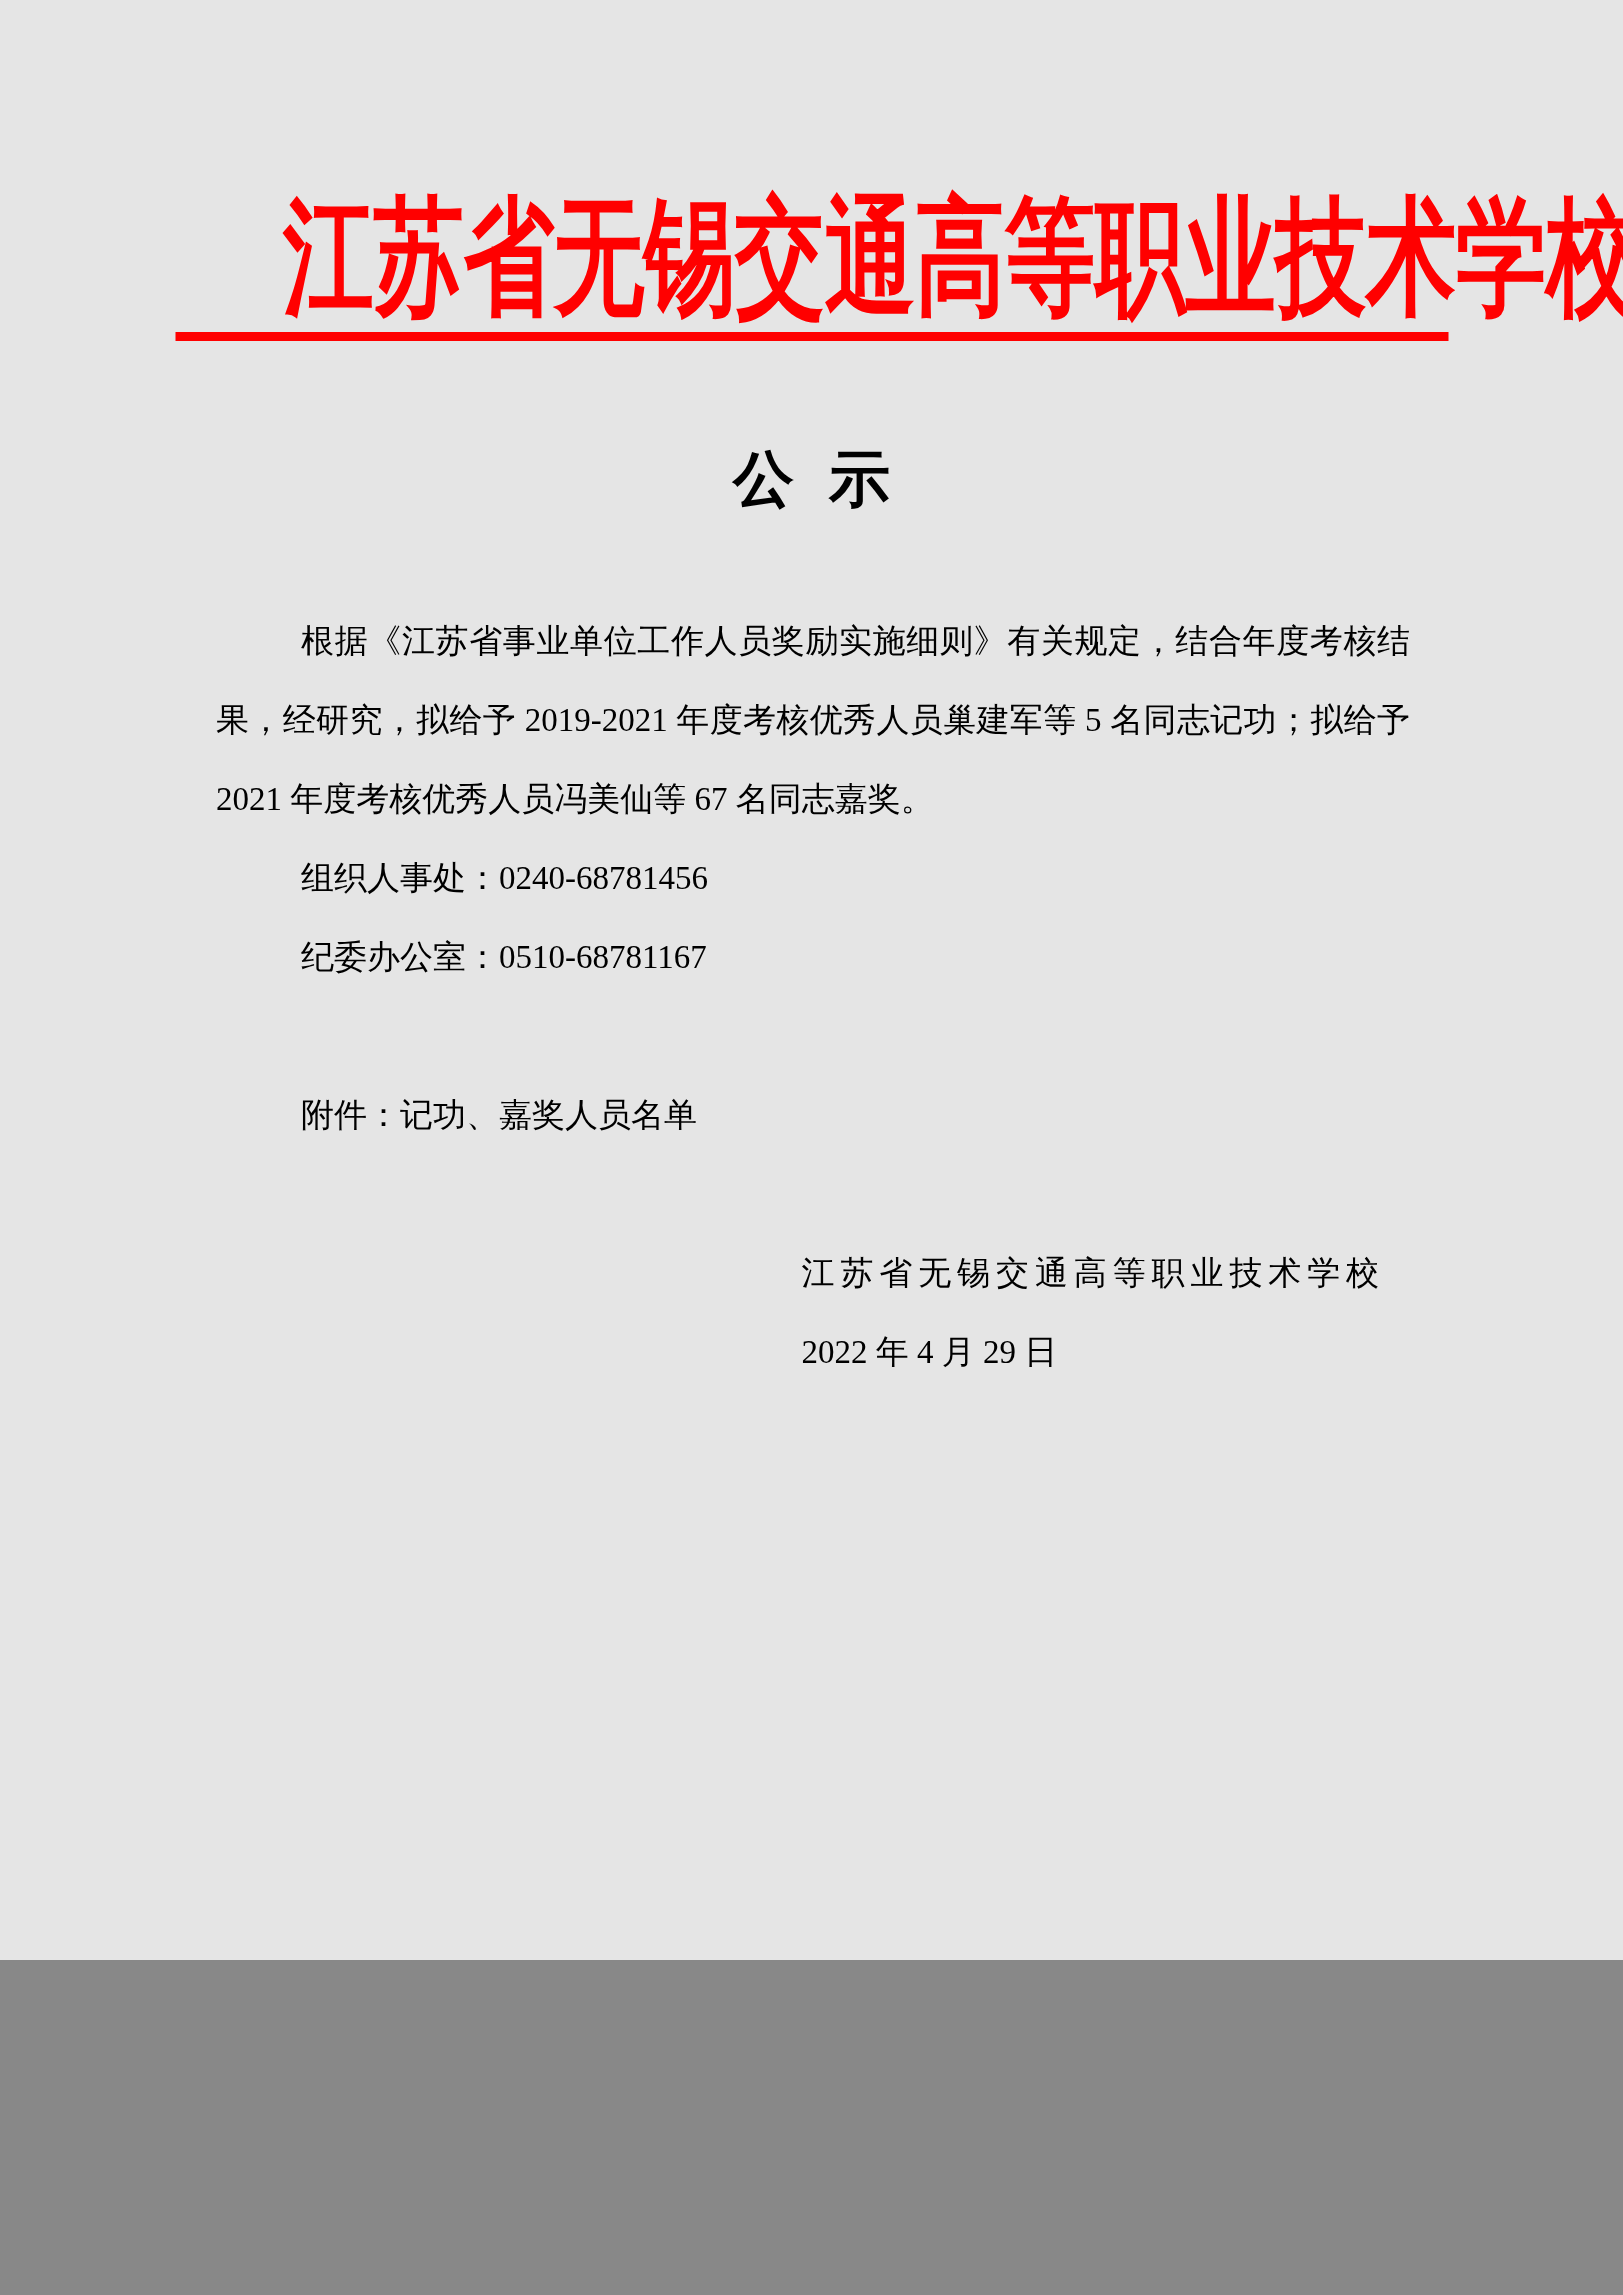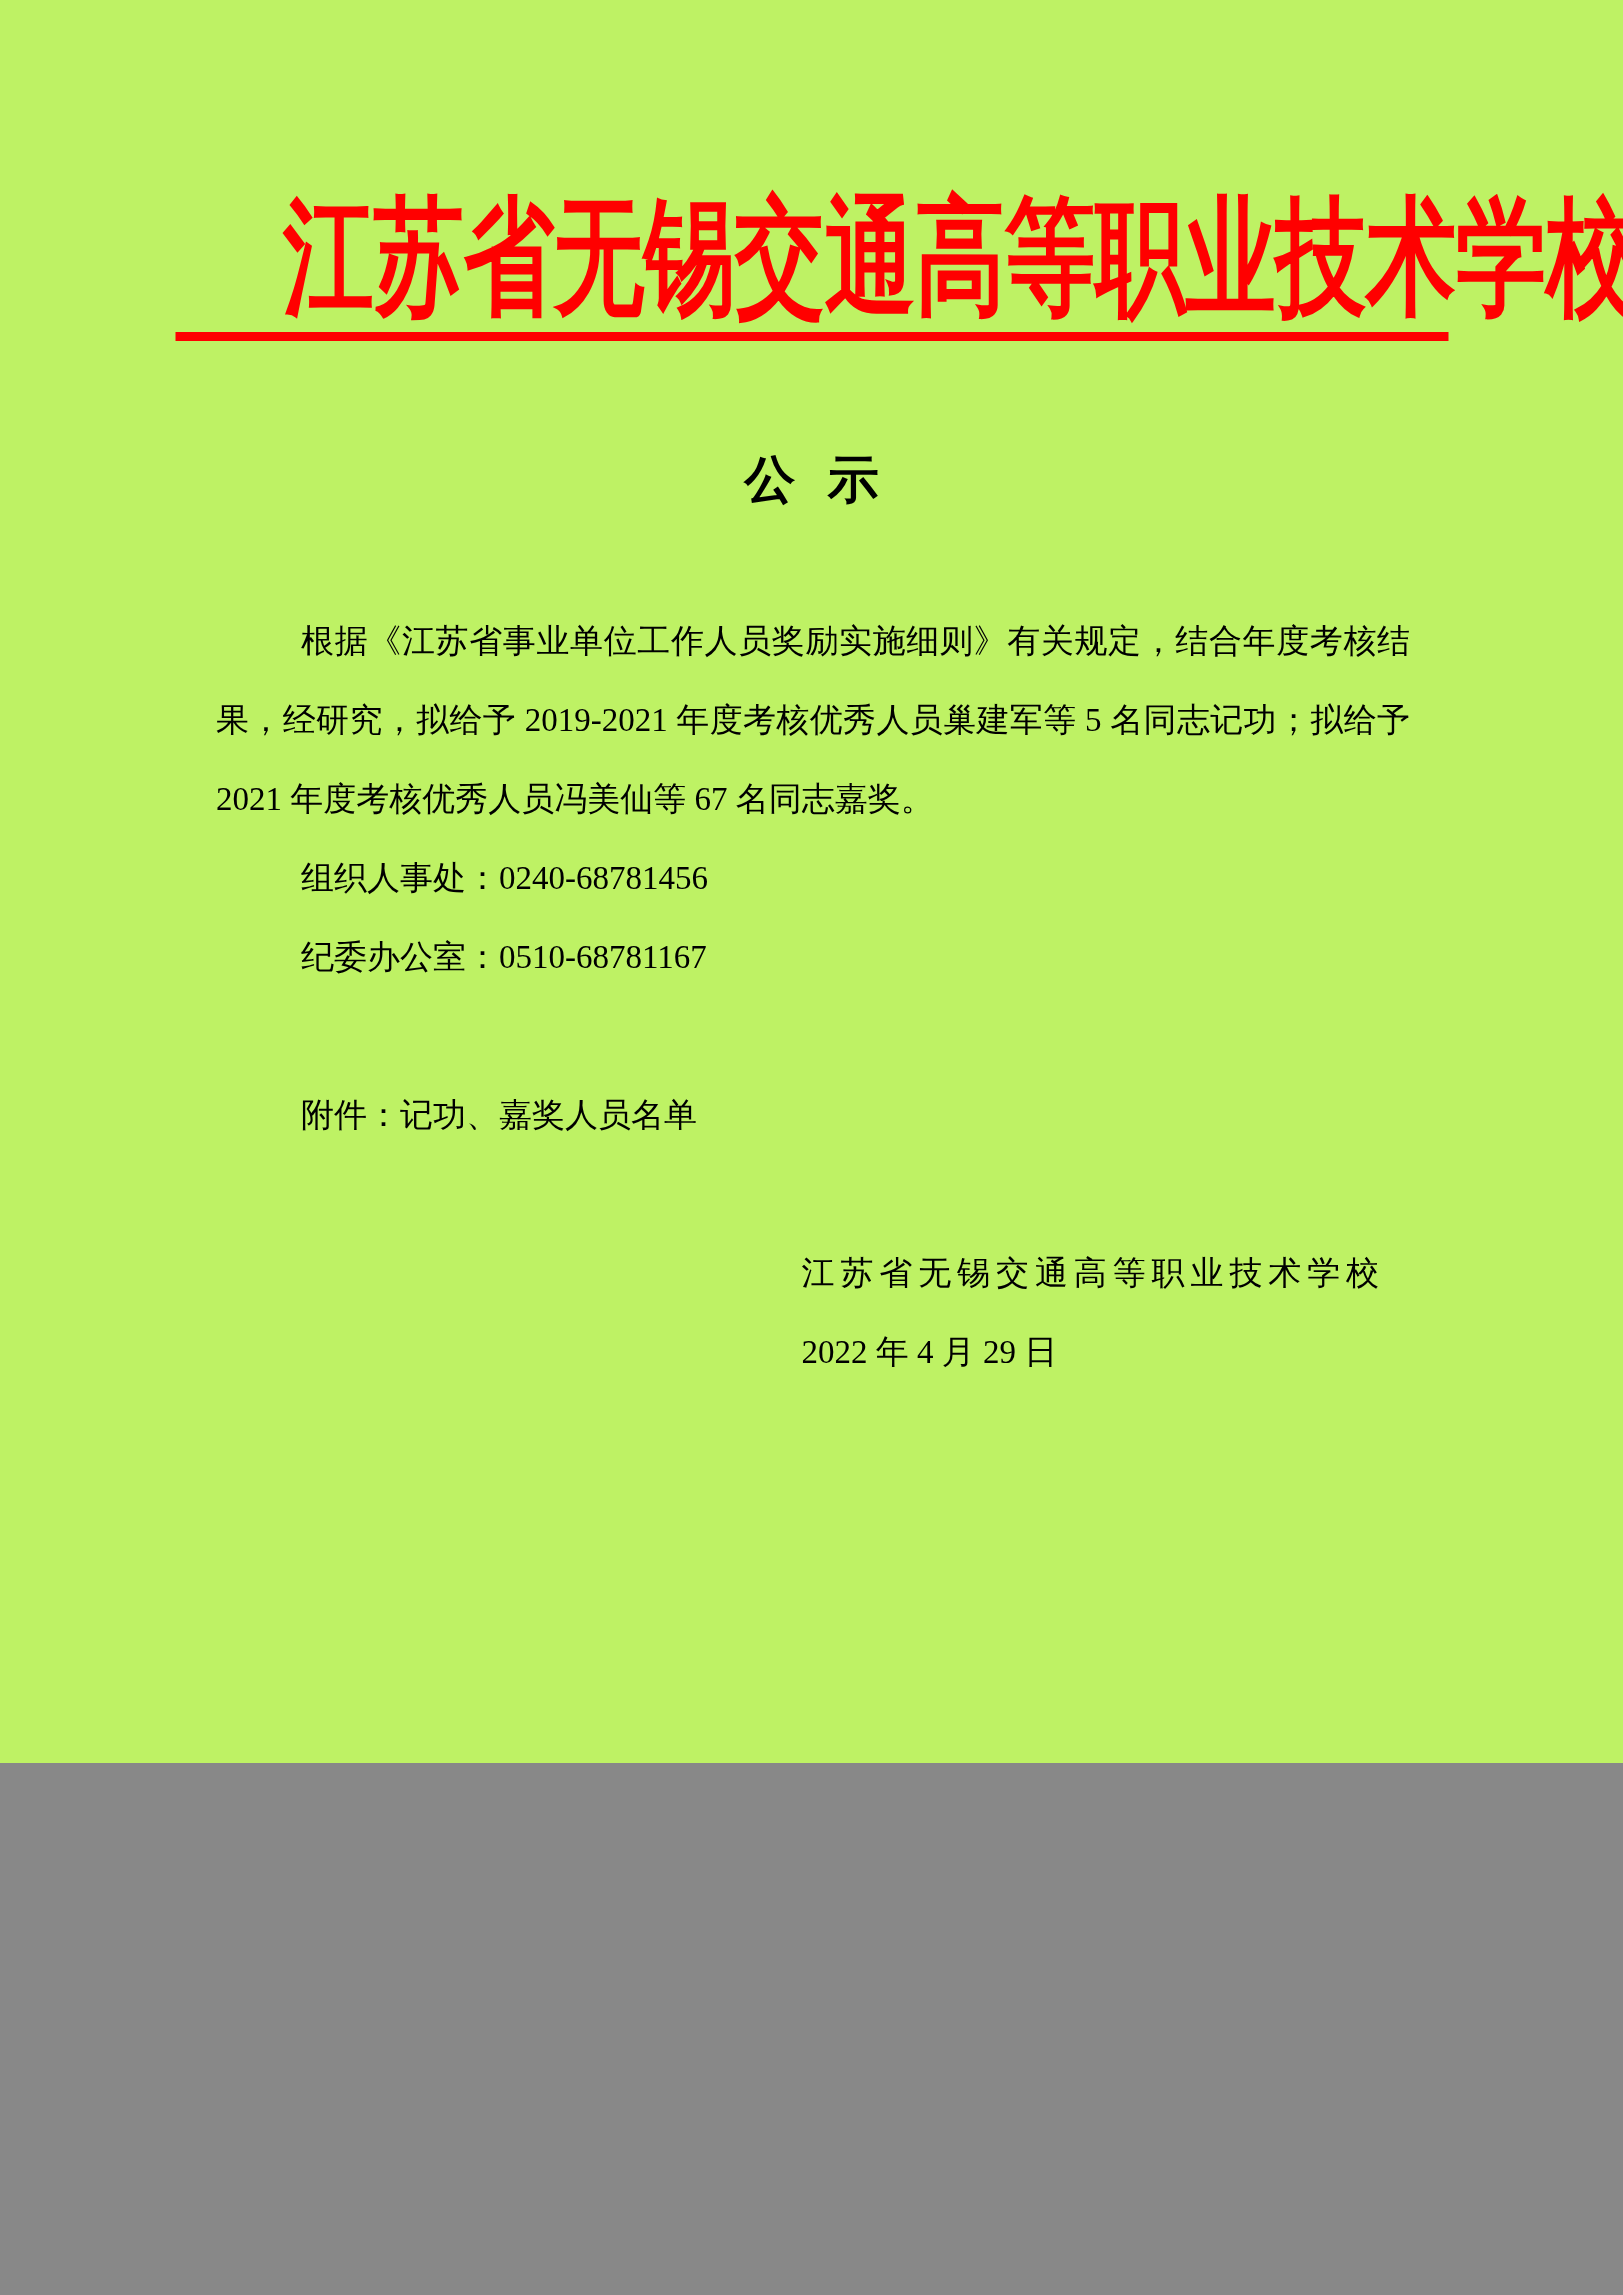--- a/index.html
+++ b/index.html
@@ -4,23 +4,23 @@
 <title>公示</title>
 <style>
   html, body {
     margin: 0;
     padding: 0;
     background: #888;
   }
   .page {
     position: relative;
     width: 1623px;
-    height: 1763px;
+    height: 1960px;
     margin: 0 auto;
-    background: #bef264;
+    background: #e5e5e5;
     overflow: hidden;
     color: #000000;
     font-family: "Liberation Serif", "DejaVu Serif", serif;
   }
 
   
   .letterhead {
     position: absolute;
     top: 188px;
     left: 0;
@@ -46,21 +46,21 @@
     height: 8.5px;
   }
 
   
   .doc-title {
     position: absolute;
     top: 444px;
     left: 0;
     width: 100%;
     text-align: center;
-    font-size: 51px;
+    font-size: 61px;
     line-height: 72px;
     font-weight: bold;
     word-spacing: 19.6px;
     white-space: pre;
   }
 
   
   .body {
     position: absolute;
     left: 216px;

